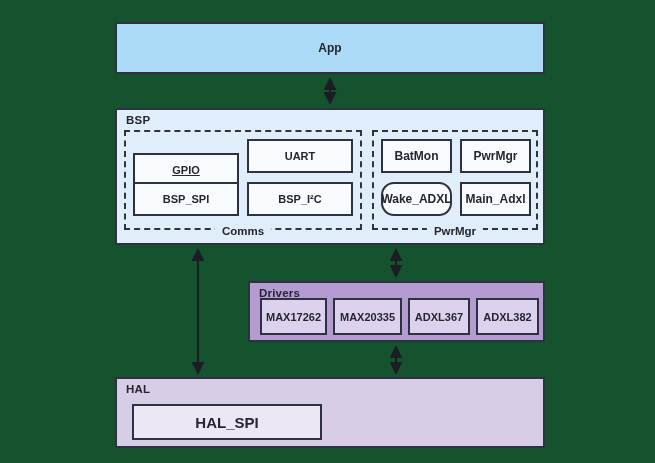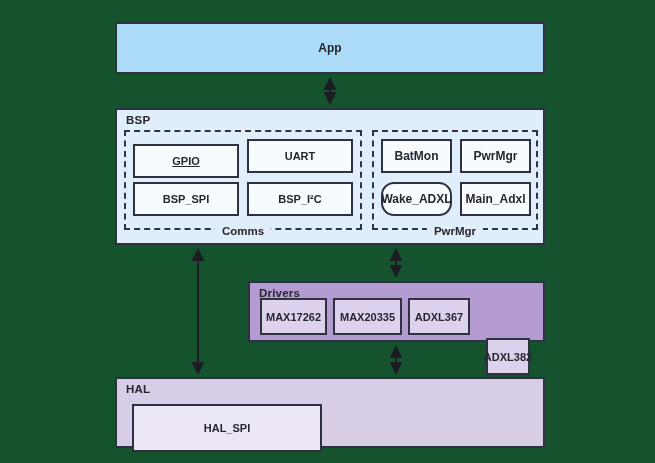--- a/index.html
+++ b/index.html
@@ -34,21 +34,21 @@
     color:#26262e;white-space:nowrap;
   }
   .bsp-node{background:#f7fbfe;font-size:11px;}
   .comms .bsp-node{width:106px;height:34px;}
   .sensors .bsp-node{width:71px;height:34px;font-size:12px;}
   
   .drivers{left:248px;top:281px;width:297px;height:61px;background:#b49cd3;}
   .driver-node{background:#ddd2ee;font-size:11px;top:15px;height:37px;}
   
   .hal{left:115px;top:377px;width:430px;height:71px;background:#d8cde6;}
-  .hal-node{background:#ede7f5;font-size:11px;top:25px;height:48px;}
+  .hal-node{background:#ede7f5;font-size:15px;top:25px;height:36px;}
   
   .arrows{position:absolute;left:0;top:0;width:655px;height:463px;pointer-events:none;}
 </style>
 </head>
 <body>
 
 <div class="canvas">
 
   <svg class="arrows" viewBox="0 0 655 463" xmlns="http://www.w3.org/2000/svg">
     <defs>
@@ -63,42 +63,42 @@
   </svg>
 
   <div class="box app">
     <span>App</span>
   </div>
 
   <div class="box bsp">
     <span class="layer-label">BSP</span>
 
     <div class="dashed-group comms">
-      <div class="node bsp-node" style="left:7px;top:12px;text-decoration:underline;">GPIO</div>
+      <div class="node bsp-node" style="left:7px;top:21px;text-decoration:underline;">GPIO</div>
       <div class="node bsp-node" style="left:121px;top:7px;">UART</div>
       <div class="node bsp-node" style="left:7px;top:50px;">BSP_SPI</div>
       <div class="node bsp-node" style="left:121px;top:50px;">BSP_I²C</div>
       <span class="group-label">Comms</span>
     </div>
 
     <div class="dashed-group sensors">
       <div class="node bsp-node" style="left:7px;top:7px;">BatMon</div>
       <div class="node bsp-node" style="left:86px;top:7px;">PwrMgr</div>
       <div class="node bsp-node" style="left:7px;top:50px;border-radius:13px;">Wake_ADXL</div>
       <div class="node bsp-node" style="left:86px;top:50px;">Main_Adxl</div>
       <span class="group-label">PwrMgr</span>
     </div>
   </div>
 
   <div class="box drivers">
     <span class="layer-label">Drivers</span>
     <div class="node driver-node" style="left:10px;width:67px;">MAX17262</div>
     <div class="node driver-node" style="left:83px;width:69px;">MAX20335</div>
     <div class="node driver-node" style="left:158px;width:62px;">ADXL367</div>
-    <div class="node driver-node" style="left:236px;width:44px;margin-top:40px;">ADXL382</div>
+    <div class="node driver-node" style="left:226px;width:63px;">ADXL382</div>
   </div>
 
   <div class="box hal">
     <span class="layer-label">HAL</span>
     <div class="node hal-node" style="left:15px;width:190px;">HAL_SPI</div>
   </div>
 
 </div>
 
 </body></html>

